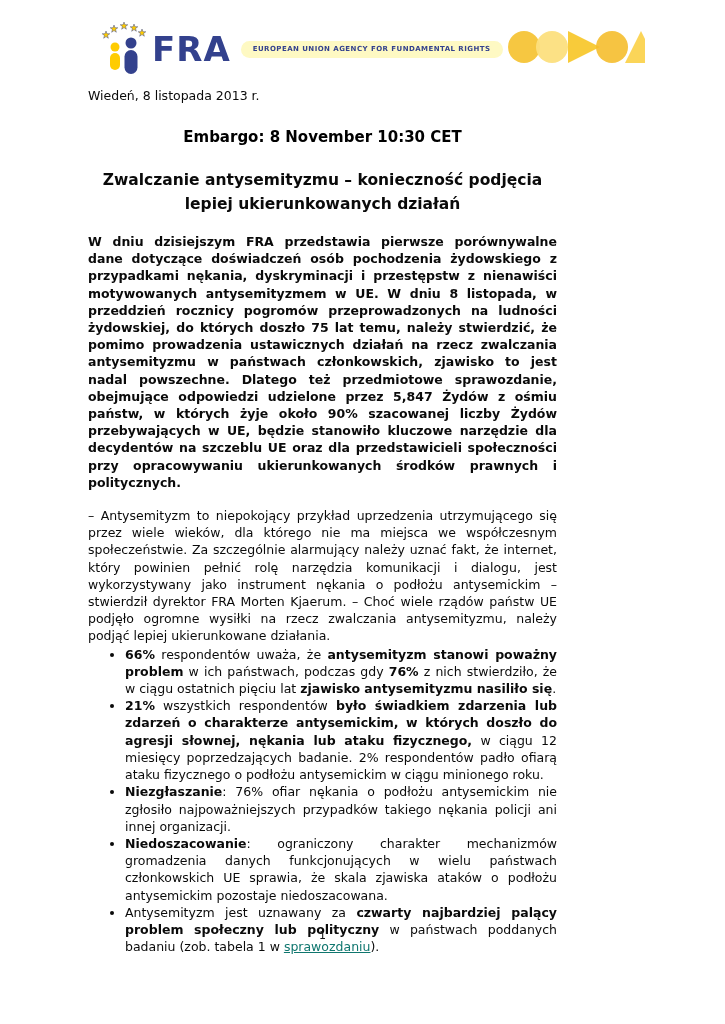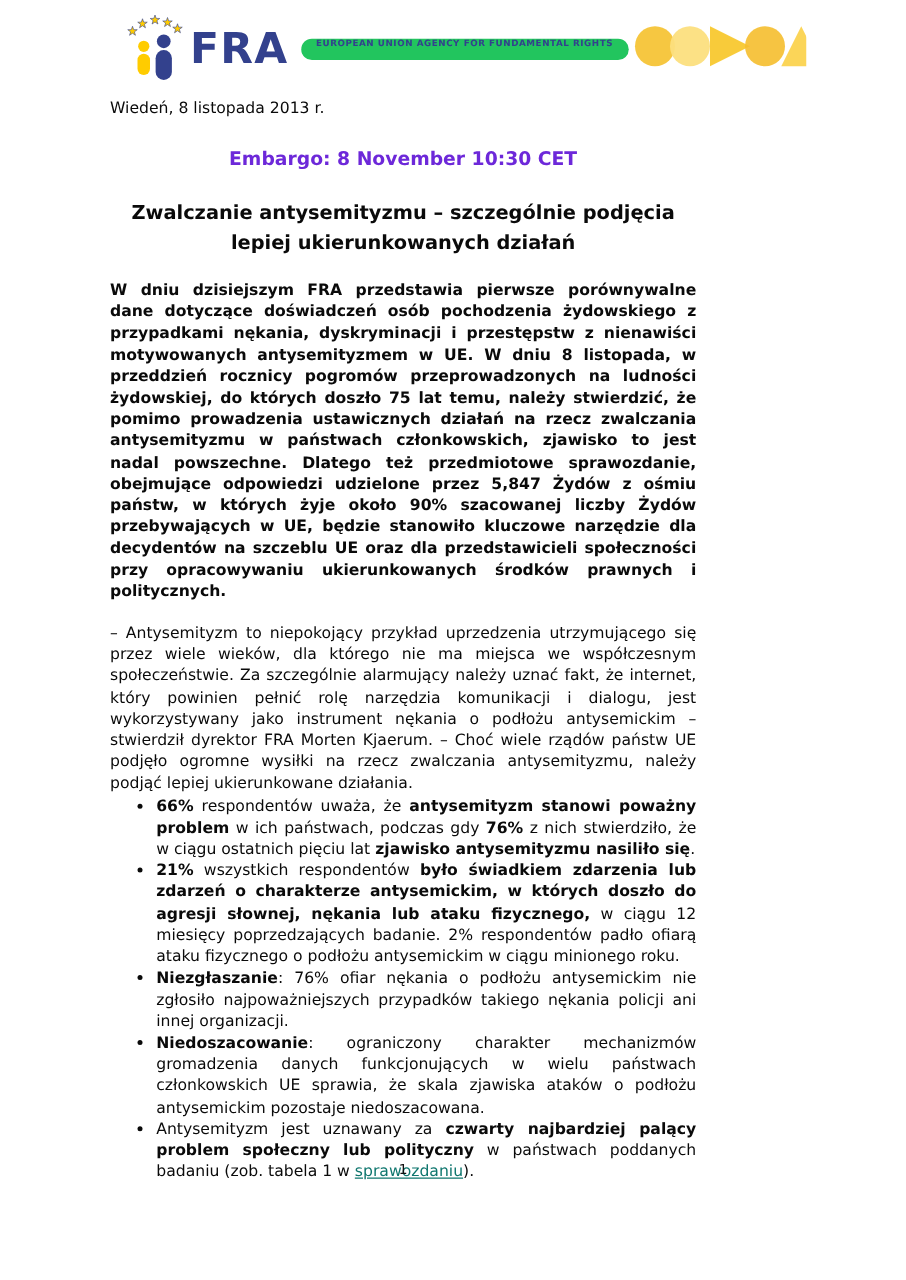--- a/index.html
+++ b/index.html
@@ -1,39 +1,39 @@
 <!DOCTYPE html>
 <html><head>
 <meta charset="utf-8">
 <style>
   * { margin:0; padding:0; box-sizing:border-box; }
   html,body { background:#ffffff; }
   .page {
     width:645px; height:1024px; background:#ffffff; position:relative;
     font-family:"DejaVu Sans","Liberation Sans",sans-serif; color:#0a0a0a;
-    padding:10px 88px 0 88px; overflow:hidden;
+    padding:20px 88px 0 88px; overflow:hidden;
   }
   
   .logo-row { display:flex; align-items:center; height:58px; margin-left:12px; }
   .logo-mark { width:48px; height:54px; flex:0 0 auto; }
   .logo-text {
     font-size:34px; font-weight:bold; color:#33418D; letter-spacing:1px;
     margin:0 10px 0 4px; line-height:1;
   }
   .banner {
-    background:#22c55e; color:#33418D; border-radius:9px; height:17px;
-    display:flex; justify-content:center;
+    background:#fef9c3; color:#33418D; border-radius:9px; height:17px;
+    display:flex; align-items:center; justify-content:center;
     padding:0 12px; font-size:7px; font-weight:bold; letter-spacing:0.45px;
     white-space:nowrap; flex:0 0 auto;
   }
   .deco { margin-left:4px; flex:0 0 auto; }
   
   .meta { font-size:12.5px; line-height:16px; margin-top:10px; }
   
-  .embargo { color:#6d28d9; text-align:center; font-size:15px; font-weight:bold; margin-top:24px; }
+  .embargo { color:#000000; text-align:center; font-size:15px; font-weight:bold; margin-top:24px; }
   .title   { text-align:center; font-size:15.5px; font-weight:bold; line-height:24px; margin-top:22px; padding:0 6px; }
   
   .lead  { font-weight:bold; text-align:justify; font-size:12.5px; line-height:17.2px; margin-top:17px; }
   .quote { text-align:justify; font-size:12.5px; line-height:17.2px; margin-top:16px; }
   .findings { font-weight:bold; font-size:12.5px; margin-top:16px; line-height:17px; }
   ul.bullets { margin-top:1px; padding-left:37px; }
   ul.bullets li { text-align:justify; font-size:12.5px; line-height:17.2px; }
   .doc-link { color:#0f766e; text-decoration:underline; cursor:pointer; }
   .page-number { position:absolute; bottom:82px; left:0; right:0; text-align:center; font-size:11px; color:#111; }
 </style>
@@ -76,21 +76,21 @@
       </svg>
     </div>
   </header>
 
   <div class="meta">
     <div>Wiedeń, 8 listopada 2013 r.</div>
   </div>
 
   <h2 class="embargo">Embargo: 8 November 10:30 CET</h2>
 
-  <h1 class="title">Zwalczanie antysemityzmu – szczególnie podjęcia lepiej ukierunkowanych działań</h1>
+  <h1 class="title">Zwalczanie antysemityzmu – konieczność podjęcia lepiej ukierunkowanych działań</h1>
 
   <p class="lead">W dniu dzisiejszym FRA przedstawia pierwsze porównywalne dane dotyczące doświadczeń osób pochodzenia żydowskiego z przypadkami nękania, dyskryminacji i przestępstw z nienawiści motywowanych antysemityzmem w UE. W dniu 8 listopada, w przeddzień rocznicy pogromów przeprowadzonych na ludności żydowskiej, do których doszło 75 lat temu, należy stwierdzić, że pomimo prowadzenia ustawicznych działań na rzecz zwalczania antysemityzmu w państwach członkowskich, zjawisko to jest nadal powszechne. Dlatego też przedmiotowe sprawozdanie, obejmujące odpowiedzi udzielone przez 5,847 Żydów z ośmiu państw, w których żyje około 90% szacowanej liczby Żydów przebywających w UE, będzie stanowiło kluczowe narzędzie dla decydentów na szczeblu UE oraz dla przedstawicieli społeczności przy opracowywaniu ukierunkowanych środków prawnych i politycznych.</p>
 
   <p class="quote">– Antysemityzm to niepokojący przykład uprzedzenia utrzymującego się przez wiele wieków, dla którego nie ma miejsca we współczesnym społeczeństwie. Za szczególnie alarmujący należy uznać fakt, że internet, który powinien pełnić rolę narzędzia komunikacji i dialogu, jest wykorzystywany jako instrument nękania o podłożu antysemickim – stwierdził dyrektor FRA Morten Kjaerum. – Choć wiele rządów państw UE podjęło ogromne wysiłki na rzecz zwalczania antysemityzmu, należy podjąć lepiej ukierunkowane działania.</p>
 
 
   <ul class="bullets">
     <li><span style="font-weight: bold;">66%</span><span> respondentów uważa, że </span><span style="font-weight: bold;">antysemityzm stanowi poważny problem</span><span> w ich państwach, podczas gdy </span><span style="font-weight: bold;">76%</span><span> z nich stwierdziło, że w ciągu ostatnich pięciu lat </span><span style="font-weight: bold;">zjawisko antysemityzmu nasiliło się</span><span>.</span></li>
     <li><span style="font-weight: bold;">21%</span><span> wszystkich respondentów </span><span style="font-weight: bold;">było świadkiem zdarzenia lub zdarzeń o charakterze antysemickim, w których doszło do agresji słownej, nękania lub ataku fizycznego,</span><span> w ciągu 12 miesięcy poprzedzających badanie. 2% respondentów padło ofiarą ataku fizycznego o podłożu antysemickim w ciągu minionego roku.</span></li>
     <li><span style="font-weight: bold;">Niezgłaszanie</span><span>: 76% ofiar nękania o podłożu antysemickim nie zgłosiło najpoważniejszych przypadków takiego nękania policji ani innej organizacji.</span></li>

